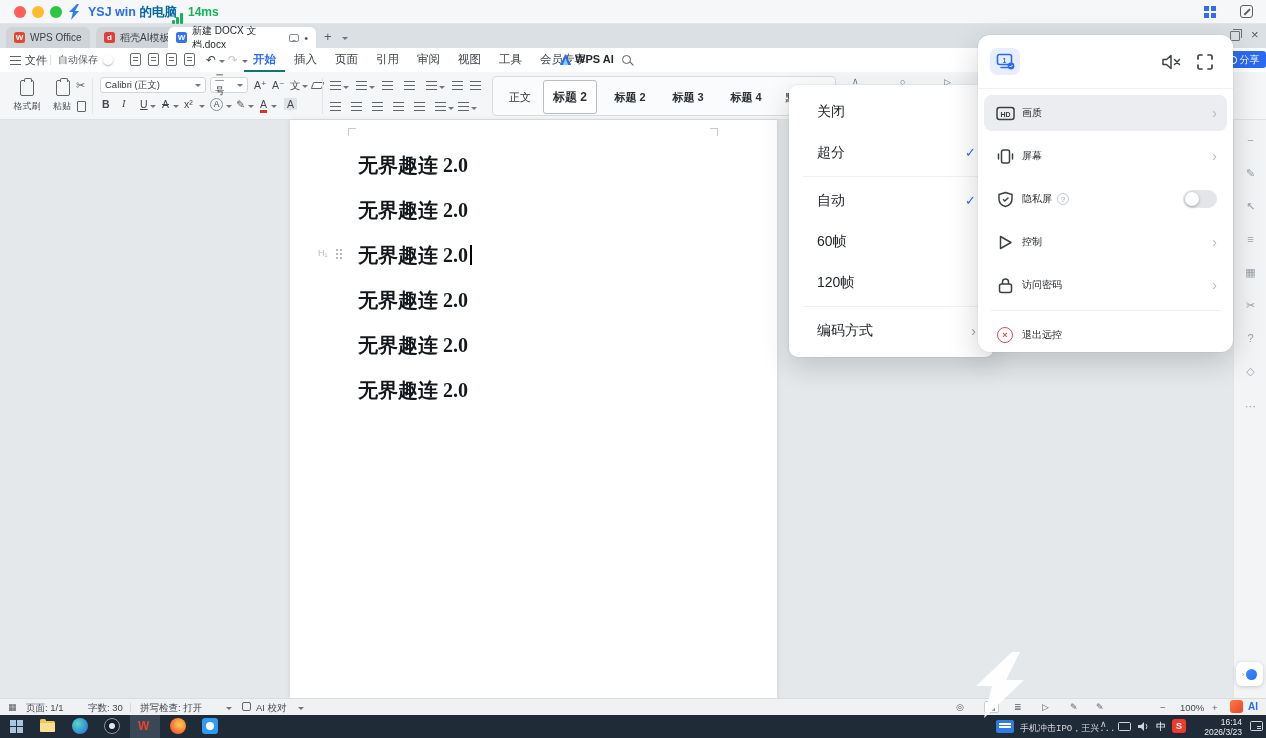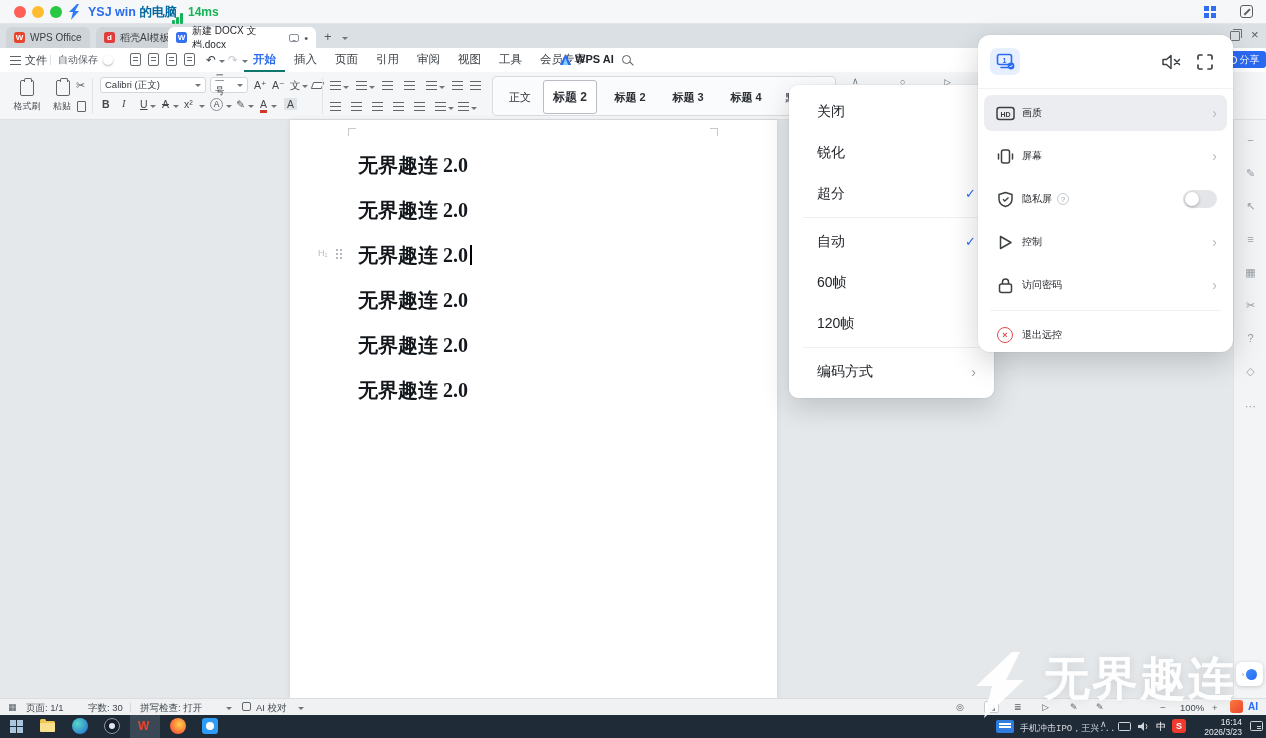--- a/index.html
+++ b/index.html
@@ -373,23 +373,20 @@
       <div class="timetxt">2026/3/23</div>
     </div>
     <span class="ab notif" style="left:1250px;top:6px"></span>
   </div>
 
   <div class="ab dropdown">
     <div class="dd-item">
         <span>关闭</span>
       </div>
     <div class="dd-item">
-        <span>锐化</span>
-      </div>
-    <div class="dd-item">
         <span>超分</span>
         <span class="dd-check">✓</span>
       </div>
     <div class="dd-sep"></div>
     <div class="dd-item">
         <span>自动</span>
         <span class="dd-check">✓</span>
       </div>
     <div class="dd-item">
         <span>60帧</span>
@@ -481,16 +478,15 @@
           </span>
         <span class="rp-lab">退出远控</span>
       </div>
     </div>
   </div>
 
   <div class="ab watermark">
     <svg class="ab" style="left:2px;top:12px" width="72" height="66" viewBox="0 0 36 33">
       <path d="M22 0 L4 17 h8 L8 33 L28 14 h-9 L26 0 Z" fill="rgba(255,255,255,0.96)"></path>
     </svg>
-    <span class="wmtext">无界趣连</span>
   </div>
 
 </div>
 
 </body></html>

